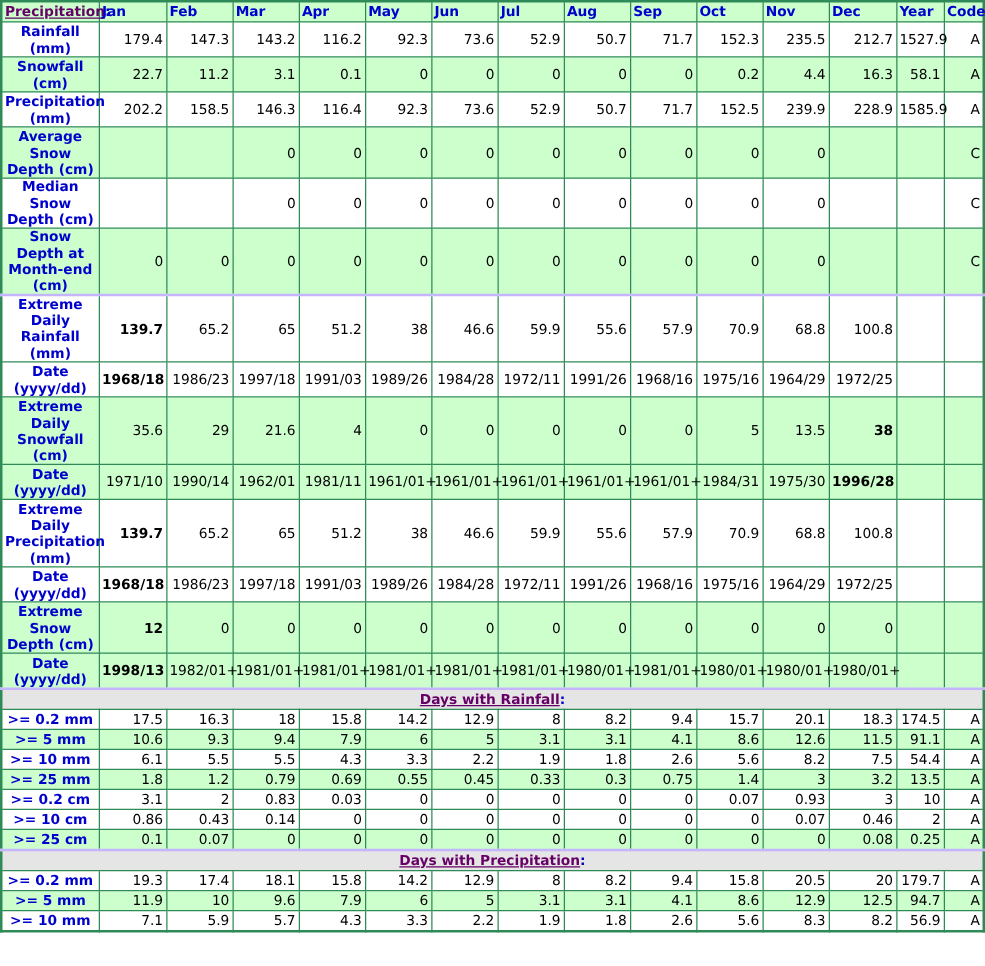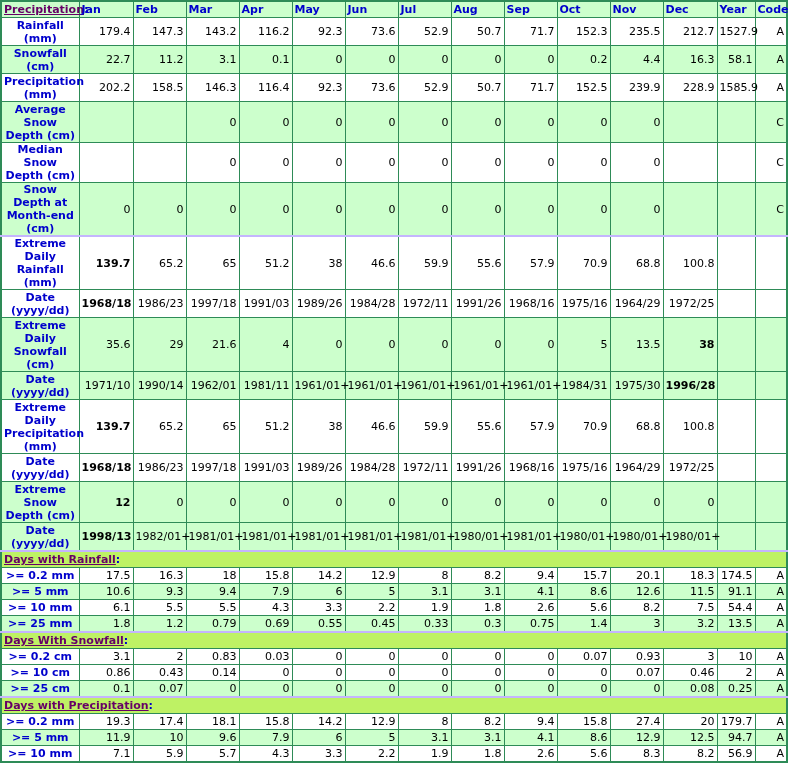--- a/index.html
+++ b/index.html
@@ -35,21 +35,21 @@
   }
   td.num { text-align: right; white-space: nowrap; }
   td.code { text-align: right; }
   td.bold { font-weight: bold; }
   .section-title {
     color: #660066;
     font-weight: bold;
     text-decoration: underline;
   }
   .section-colon { color: #0000cc; font-weight: bold; }
-  tr.sec td { background: #bef264; text-align: left; }
+  tr.sec td { background: #e5e5e5; text-align: center; }
   tr.thick-top td, tr.thick-top th { border-top: 2px solid #c4b5fd; }
   tr.r1 td, tr.r1 th { height: 15px; }
   tr.r2 td, tr.r2 th { height: 27px; }
   tr.r3 td, tr.r3 th { height: 40px; }
   tr.r4 td, tr.r4 th { height: 53px; }
 </style>
 </head>
 <body>
 
 <table class="climate">
@@ -392,23 +392,20 @@
         <td class="num">0.45</td>
         <td class="num">0.33</td>
         <td class="num">0.3</td>
         <td class="num">0.75</td>
         <td class="num">1.4</td>
         <td class="num">3</td>
         <td class="num">3.2</td>
         <td class="num">13.5</td>
         <td class="code">A</td>
       </tr>
-      <tr class="sec r1 thick-top">
-        <td colspan="15"><a class="section-title">Days With Snowfall</a><span class="section-colon">:</span></td>
-      </tr>
       <tr class="w r1">
         <th class="rowlabel">&gt;= 0.2 cm</th>
         <td class="num">3.1</td>
         <td class="num">2</td>
         <td class="num">0.83</td>
         <td class="num">0.03</td>
         <td class="num">0</td>
         <td class="num">0</td>
         <td class="num">0</td>
         <td class="num">0</td>
@@ -461,21 +458,21 @@
         <td class="num">19.3</td>
         <td class="num">17.4</td>
         <td class="num">18.1</td>
         <td class="num">15.8</td>
         <td class="num">14.2</td>
         <td class="num">12.9</td>
         <td class="num">8</td>
         <td class="num">8.2</td>
         <td class="num">9.4</td>
         <td class="num">15.8</td>
-        <td class="num">27.4</td>
+        <td class="num">20.5</td>
         <td class="num">20</td>
         <td class="num">179.7</td>
         <td class="code">A</td>
       </tr>
       <tr class="g r1">
         <th class="rowlabel">&gt;= 5 mm</th>
         <td class="num">11.9</td>
         <td class="num">10</td>
         <td class="num">9.6</td>
         <td class="num">7.9</td>

